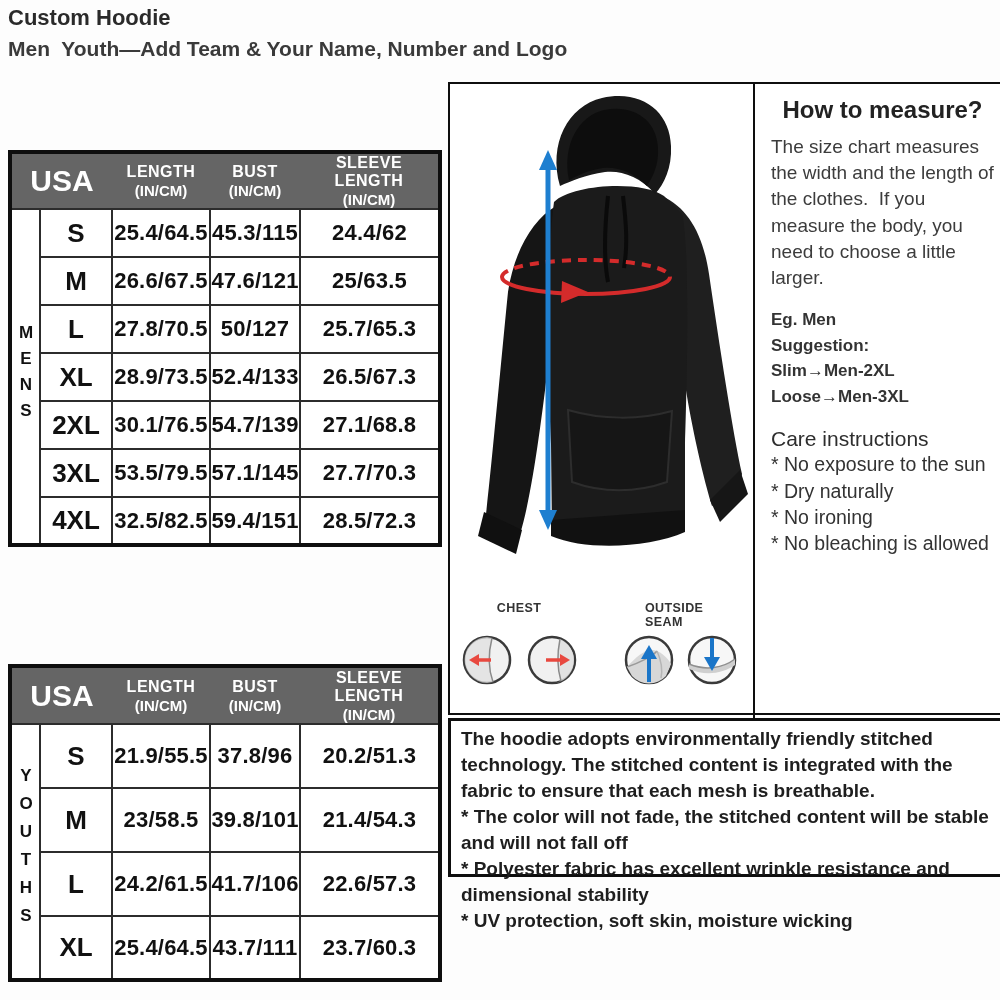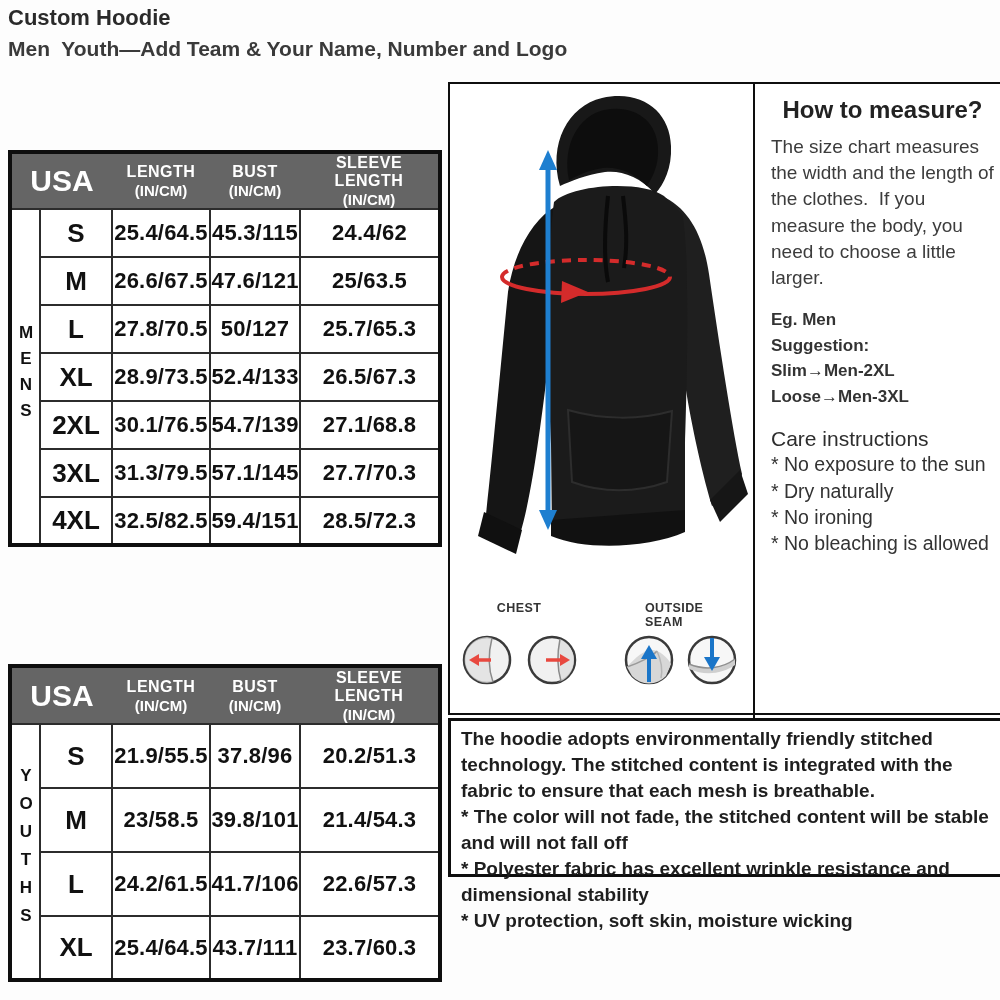--- a/index.html
+++ b/index.html
@@ -132,21 +132,21 @@
         <td class="val-cell">26.5/67.3</td>
       </tr>
       <tr>
         <td class="size-cell">2XL</td>
         <td class="val-cell">30.1/76.5</td>
         <td class="val-cell">54.7/139</td>
         <td class="val-cell">27.1/68.8</td>
       </tr>
       <tr>
         <td class="size-cell">3XL</td>
-        <td class="val-cell">31.3/79.5</td>
+        <td class="val-cell">53.5/79.5</td>
         <td class="val-cell">57.1/145</td>
         <td class="val-cell">27.7/70.3</td>
       </tr>
       <tr>
         <td class="size-cell">4XL</td>
         <td class="val-cell">32.5/82.5</td>
         <td class="val-cell">59.4/151</td>
         <td class="val-cell">28.5/72.3</td>
       </tr>
     </tbody>

